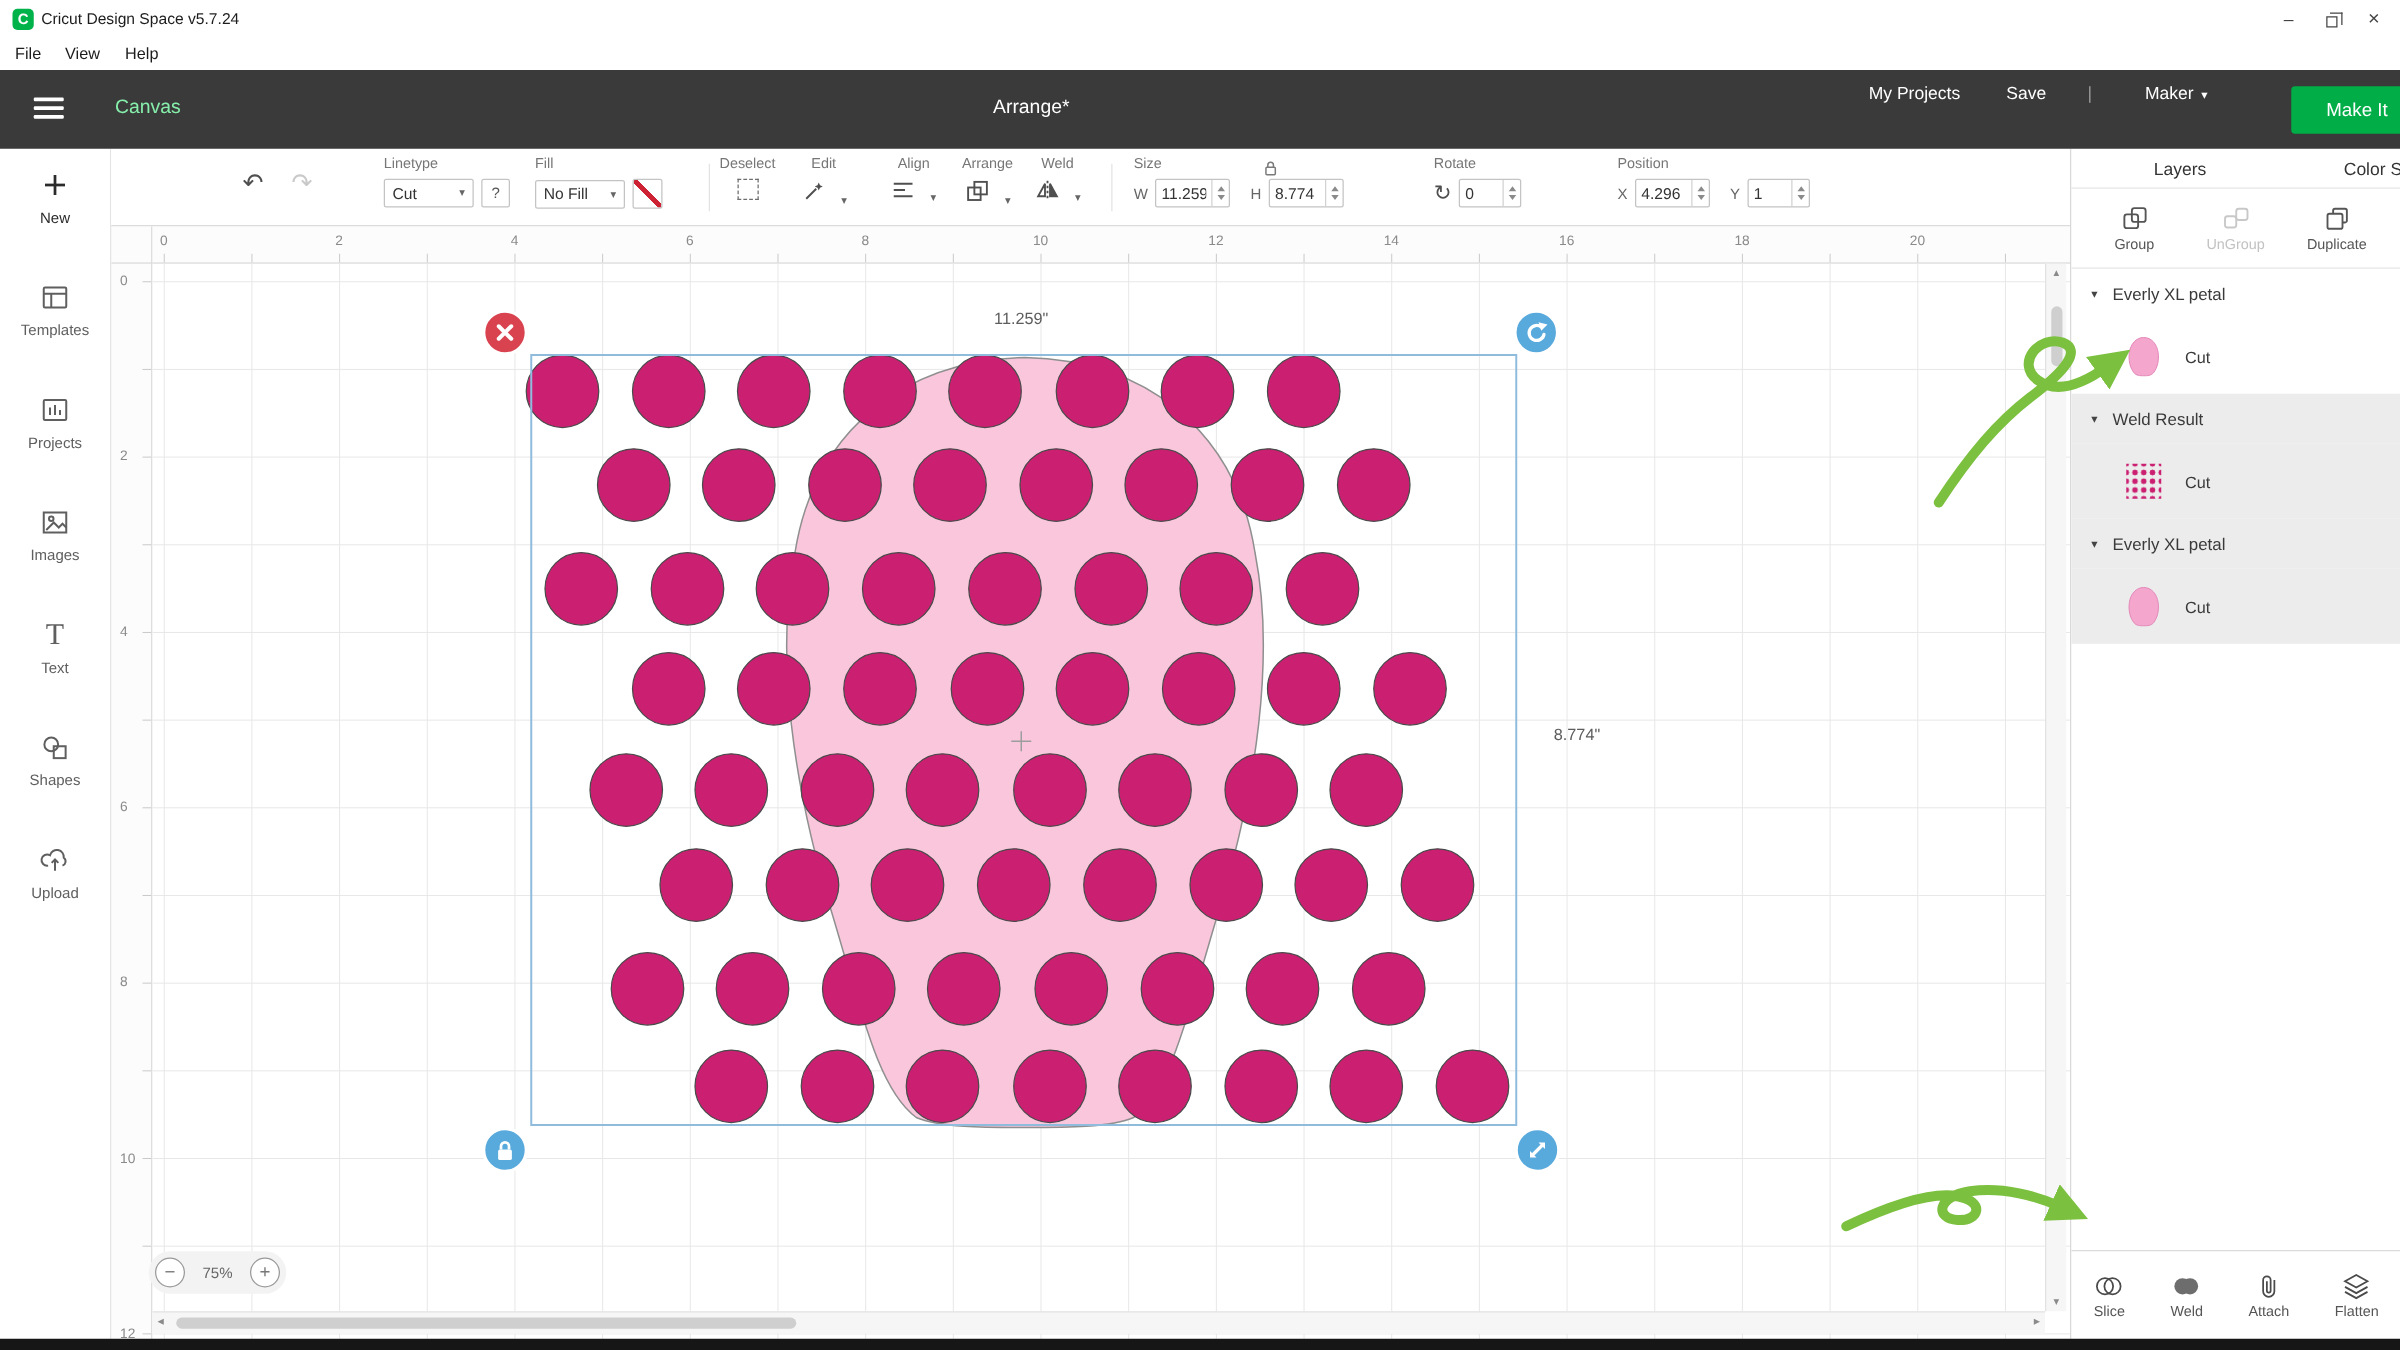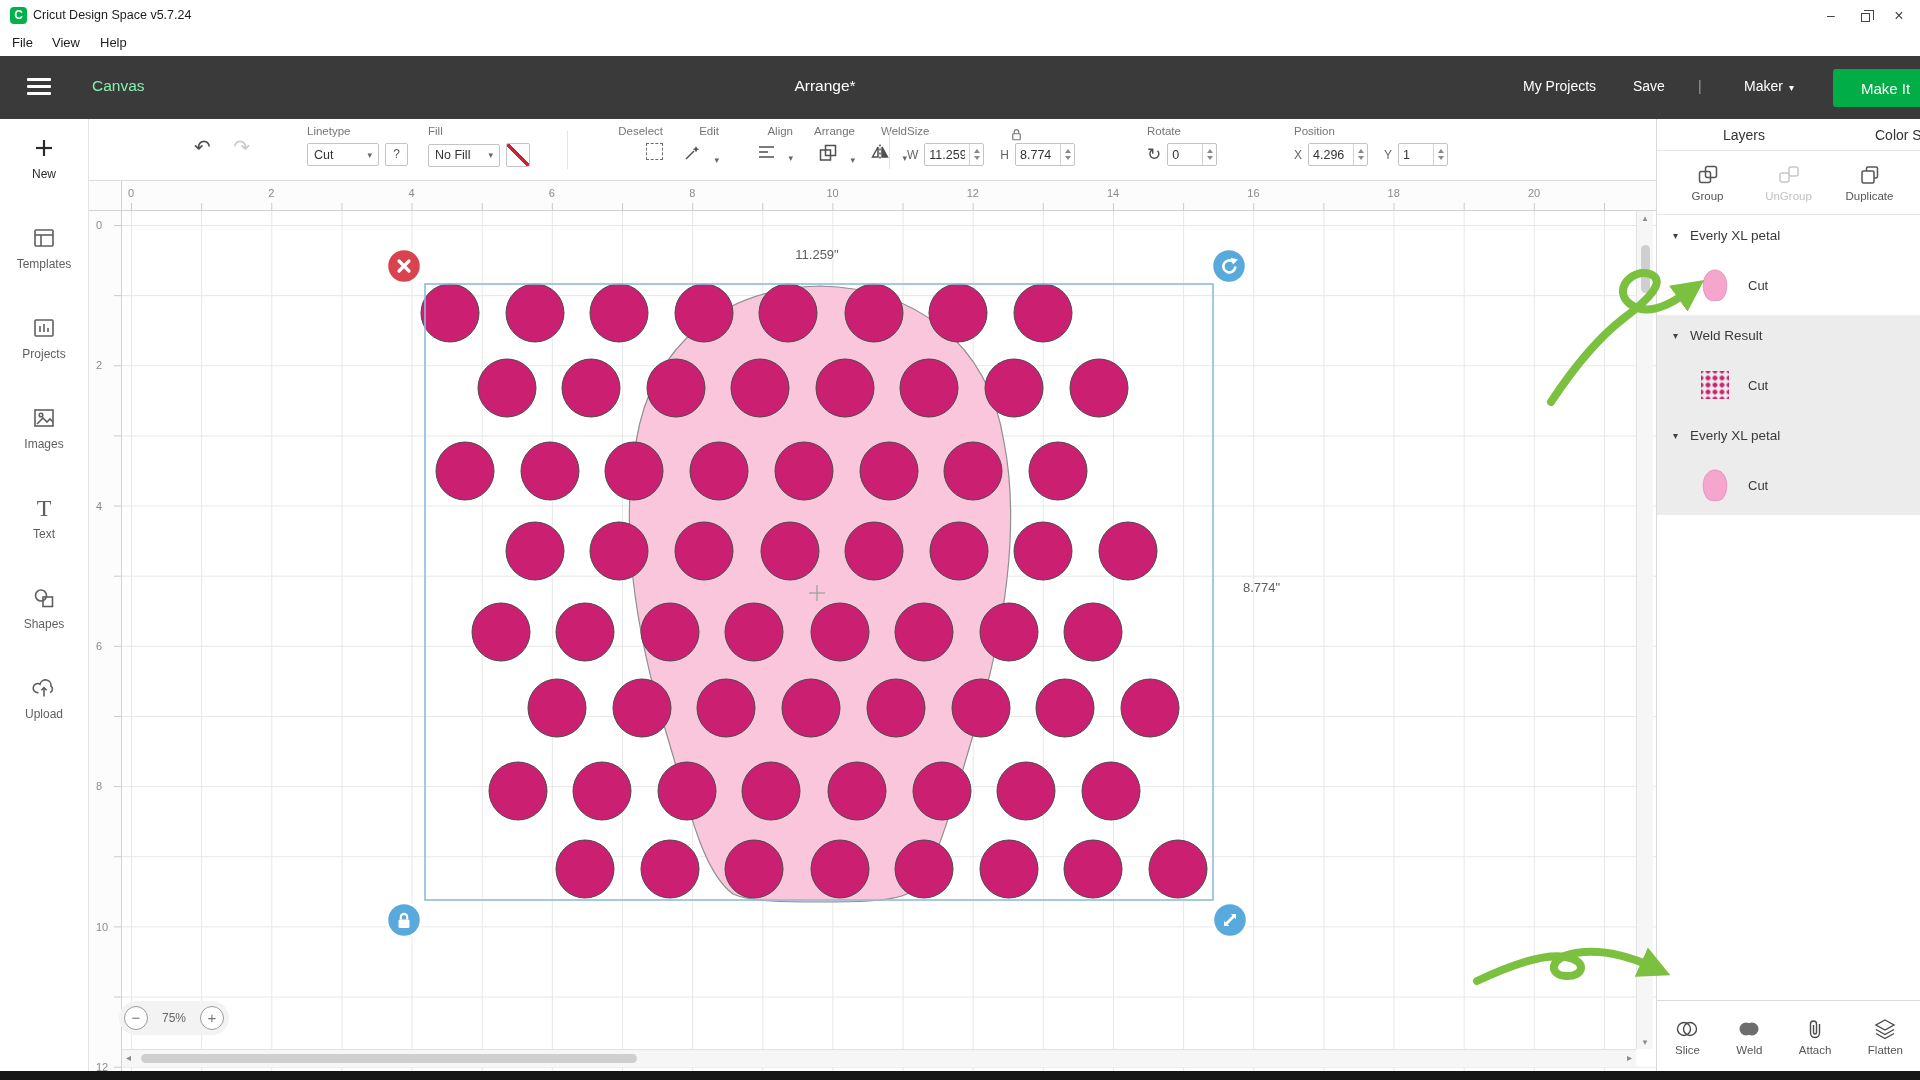--- a/index.html
+++ b/index.html
@@ -21,41 +21,41 @@
   
   .menubar{position:absolute;left:0;top:31px;width:1920px;height:25px;background:#fff;z-index:20;}
   .menu-item{position:absolute;top:4px;font-size:13px;color:#1d1d1d;}
 
   
   .header{position:absolute;left:0;top:56px;width:1920px;height:63px;background:#3a3a3a;z-index:20;}
   .hamburger{position:absolute;left:27px;top:22px;width:24px;height:19px;cursor:pointer;}
   .hamburger i{display:block;height:2.5px;background:#fff;margin-bottom:4.5px;border-radius:1px;}
   .canvas-label{position:absolute;left:92px;top:21px;font-size:15.5px;color:#86efac;}
   .doc-title{position:absolute;left:825px;top:21px;transform:translateX(-50%);font-size:15.5px;color:#fff;}
-  .hdr-link{position:absolute;top:22px;font-size:14px;color:#fff;margin-left:28px;}
+  .hdr-link{position:absolute;top:10px;font-size:14px;color:#fff;}
   .hdr-sep{color:#9a9a9a;}
   .machine-caret{font-size:10px;margin-left:6px;color:#fff;}
   .make-it{position:absolute;left:1833px;top:13px;height:38px;width:150px;background:#00ad46;color:#fff;
     border:none;border-radius:3px;font-size:15px;font-family:inherit;text-align:left;padding:0 0 0 28px;}
 
   
   .sidebar{position:absolute;left:0;top:119px;width:89px;height:952px;background:#fff;border-right:1px solid #e4e4e4;z-index:15;}
   .side-item{height:90px;padding-top:14px;text-align:center;color:#5f5f5f;cursor:pointer;}
   .side-item .ic{height:30px;display:flex;align-items:center;justify-content:center;}
   .side-item .lbl{font-size:12px;margin-top:4px;}
   .side-item svg{stroke:#5f5f5f;fill:none;stroke-width:1.6;}
   .side-item.active .lbl{color:#2b2b2b;}
   .side-item.active svg{stroke:#2b2b2b;}
   .t-glyph{font-family:"Liberation Serif","DejaVu Serif",serif;font-size:24px;color:#5f5f5f;line-height:26px;}
 
   
   .toolbar{position:absolute;left:89px;top:119px;width:1567px;height:62px;background:#fff;border-bottom:1px solid #dcdcdc;z-index:15;}
   .tg{position:absolute;top:6px;}
   .tg .tlabel{display:block;font-size:11.5px;color:#767676;margin-bottom:6px;}
-  .tg-center{text-align:right;margin-left:36px;}
+  .tg-center{text-align:center;}
   .ctrl-row{display:flex;align-items:center;gap:6px;}
   .tb-icon{font-size:20px;color:#4f4f4f;line-height:20px;}
   .tb-icon.disabled{color:#c9c9c9;}
   .dropdown{display:flex;align-items:center;justify-content:space-between;height:23px;border:1px solid #c4c4c4;border-radius:2px;background:#fff;font-size:12.5px;color:#333;padding:0 6px;}
   .dd-caret{font-size:9px;color:#666;margin-left:8px;}
   .help-box{width:23px;height:23px;border:1px solid #c4c4c4;border-radius:2px;font-size:12px;color:#555;text-align:center;line-height:21px;background:#fff;}
   .swatch-nofill{width:24px;height:24px;border:1px solid #c4c4c4;border-radius:2px;background:
     linear-gradient(45deg,transparent 44%,#cc2233 44%,#cc2233 56%,transparent 56%),#fff;}
   .tb-divider{position:absolute;top:12px;width:1px;height:38px;background:#e3e3e3;}
   .dashed-sq{display:inline-block;width:17px;height:17px;border:1.5px dashed #6e6e6e;}

